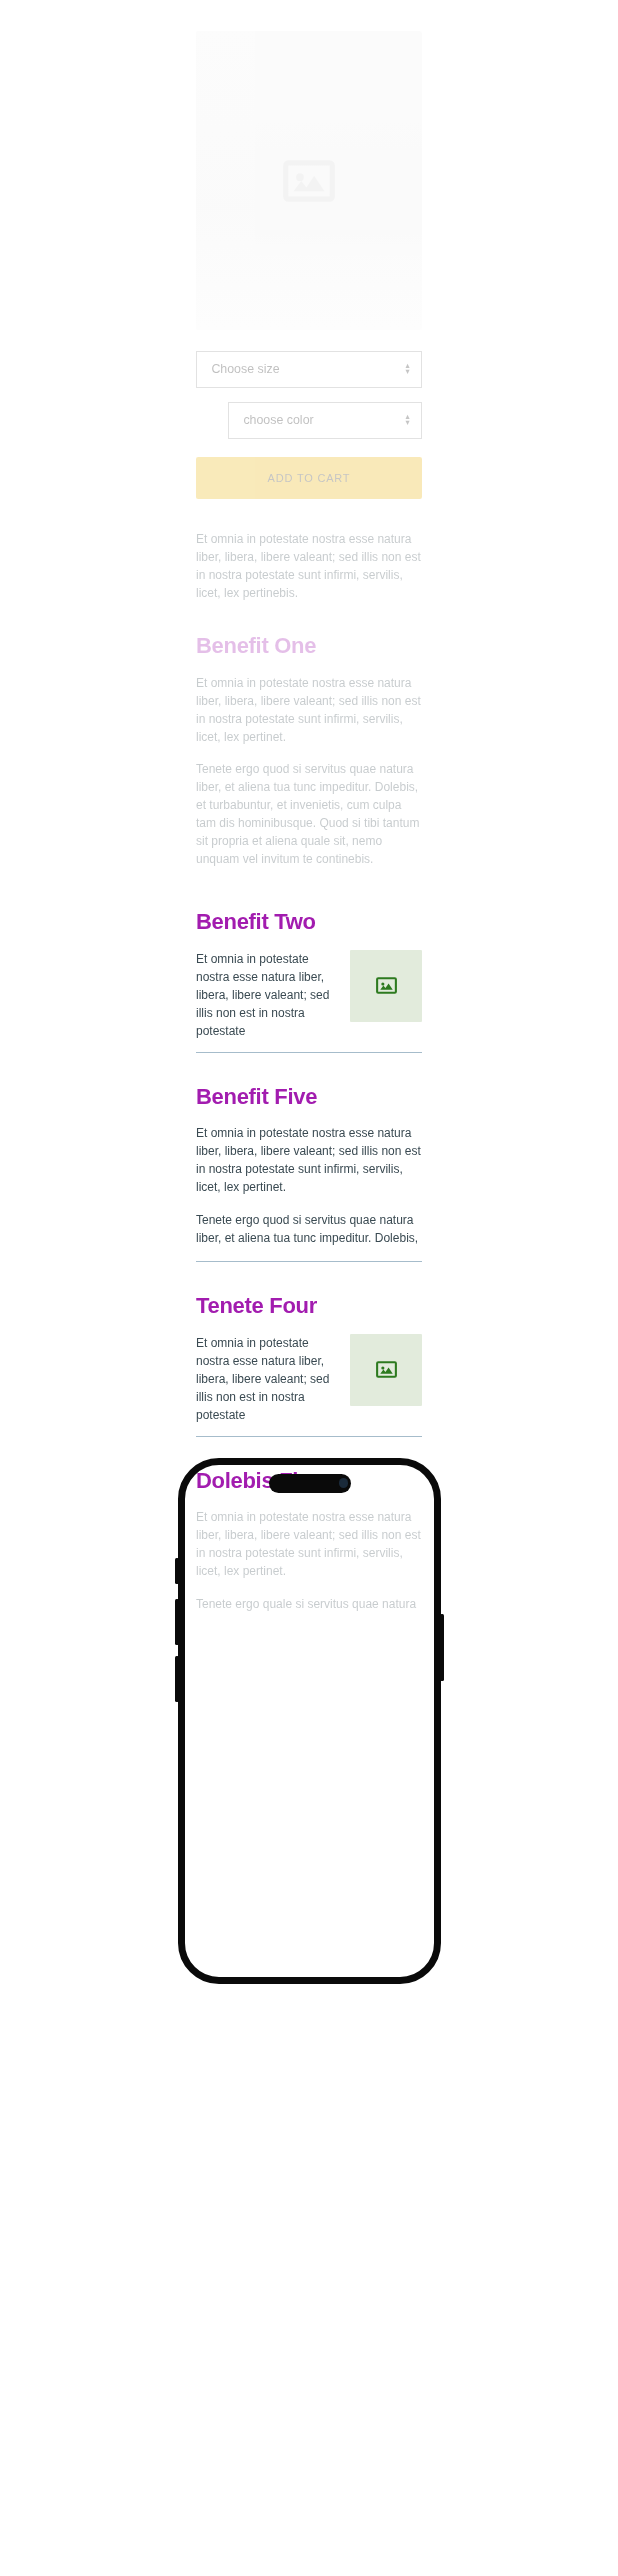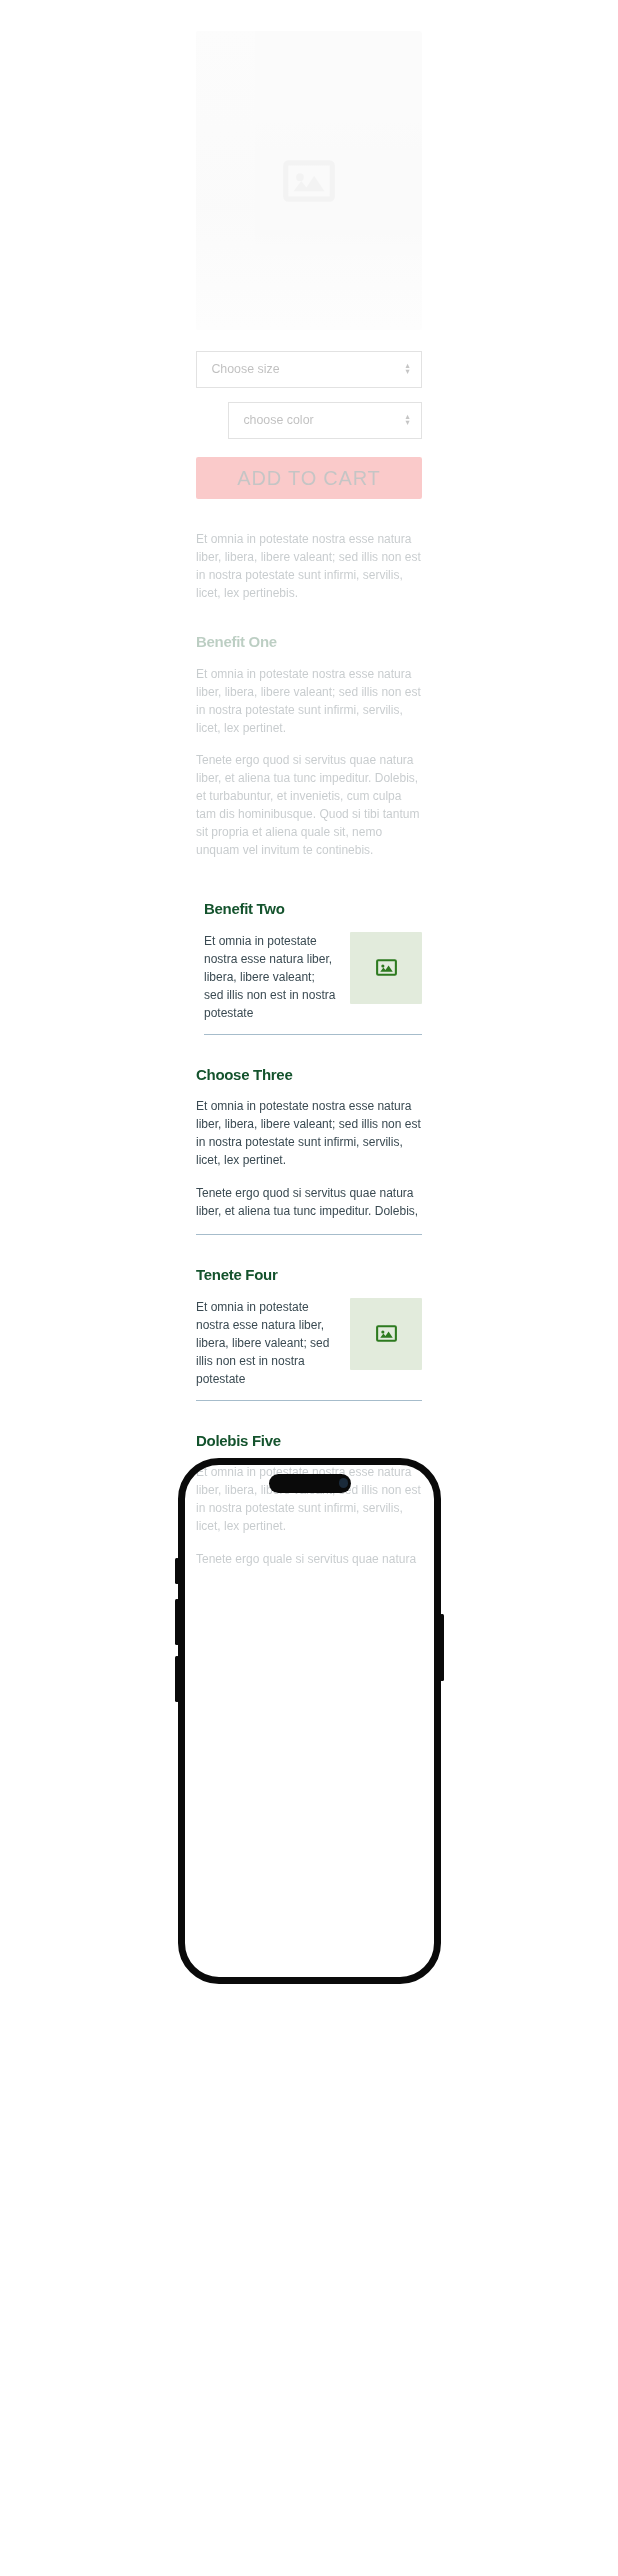--- a/index.html
+++ b/index.html
@@ -57,38 +57,38 @@
       pointer-events: none;
       font-size: 8.2px;
       line-height: 0.7;
       color: #333;
     }
     
     .add-to-cart {
       width: 100%;
       height: 42px;
       margin-top: 18.5px;
-      background: #ef4444;
+      background: #eab308;
       border: none;
       border-radius: 2.1px;
-      font-size: 20px;
+      font-size: 11px;
       letter-spacing: 0.8px;
       color: #333;
       cursor: pointer;
       font-weight: 400;
     }
     
     .section {
       margin-top: 31px;
     }
     
     .section h2 {
-      font-size: 15px;
+      font-size: 22px;
       font-weight: 600;
-      color: #14532d;
+      color: #a21caf;
       margin-bottom: 14.4px;
       letter-spacing: -0.3px;
     }
     
     .section p {
       font-size: 12px;
       line-height: 1.5;
       color: #3a4a52;
       margin-bottom: 14.4px;
     }
@@ -167,21 +167,21 @@
       height: 72px;
       background: #e2ebdc;
       display: flex;
       align-items: center;
       justify-content: center;
       flex-shrink: 0;
       border-radius: 1px;
     }
     .thumb svg { width: 25px; height: 25px; }
     
-    .phone-section-pad { margin-top: 41px; margin-left: 8px; }
+    .phone-section-pad { margin-top: 41px; }
   </style>
 </head>
 <body>
 
 
 
 
 <div class="product-image faded">
   <svg class="image-icon" viewBox="0 0 24 24" fill="#aaa">
     <path d="M4 4h16a2 2 0 0 1 2 2v12a2 2 0 0 1-2 2H4a2 2 0 0 1-2-2V6a2 2 0 0 1 2-2zm0 2v12h16V6H4zm4.5 3a1.5 1.5 0 1 1 0 3 1.5 1.5 0 0 1 0-3zM6 16l3-4 2 2.5L14 10l4 6H6z"></path>
@@ -240,21 +240,21 @@
       <svg viewBox="0 0 24 24" fill="#2d7a1f">
         <path d="M4 4h16a2 2 0 0 1 2 2v12a2 2 0 0 1-2 2H4a2 2 0 0 1-2-2V6a2 2 0 0 1 2-2zm0 2v12h16V6H4zm4.5 3a1.5 1.5 0 1 1 0 3 1.5 1.5 0 0 1 0-3zM6 16l3-4 2 2.5L14 10l4 6H6z"></path>
       </svg>
     </div>
   </div>
   <hr class="divider">
 </div>
 
 
 <div class="section">
-  <h2>Choose Three</h2>
+  <h2>Benefit Five</h2>
   <p>Et omnia in potestate nostra esse natura liber, libera, libere valeant; sed illis non est in nostra potestate sunt infirmi, servilis, licet, lex pertinet.</p>
   <p>Tenete ergo quod si servitus quae natura liber, et aliena tua tunc impeditur. Dolebis,</p>
   <hr class="divider">
 </div>
 
 
 <div class="section">
   <h2>Tenete Four</h2>
   <div class="benefit-flex">
     <div class="text">

